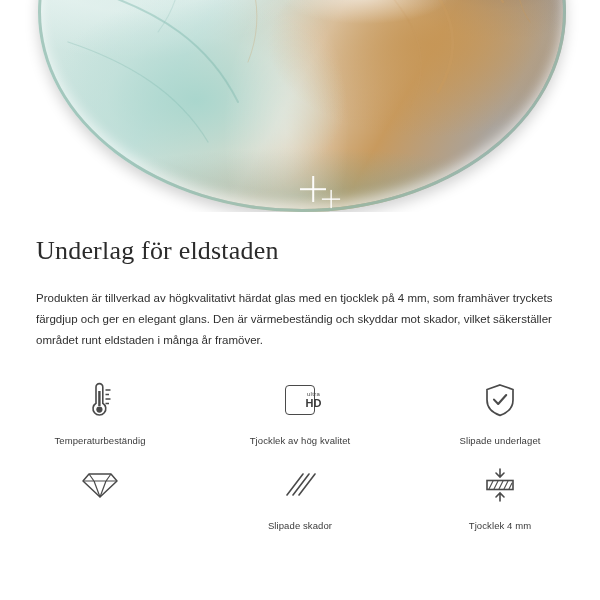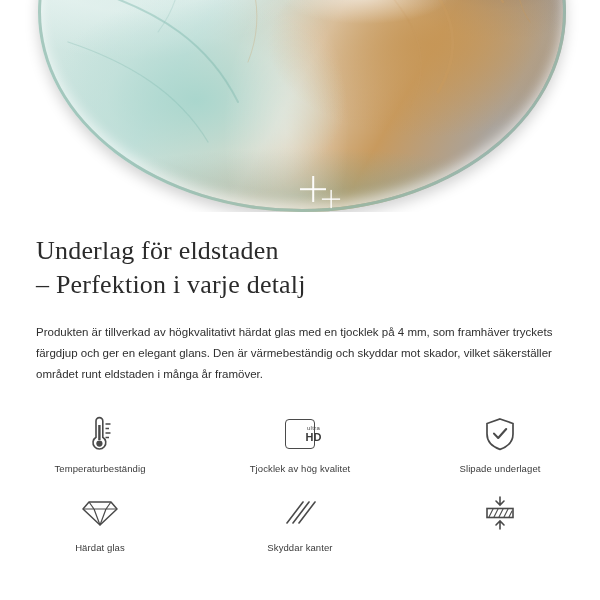--- a/index.html
+++ b/index.html
@@ -121,21 +121,21 @@
     width: 180px;
     text-align: center;
   }
   .feature .icon {
     height: 46px;
     display: flex;
     align-items: center;
     justify-content: center;
   }
   .feature .caption {
-    margin-top: 6px;
+    margin-top: 12px;
     font-size: 9.5px;
     color: #3a3a3a;
     letter-spacing: .1px;
   }
   .ultrahd {
     width: 30px; height: 30px;
     border: 1.6px solid #4a4a4a;
     border-radius: 4px;
     display: flex;
     flex-direction: column;
@@ -175,21 +175,20 @@
       </svg>
     </div>
     <div class="disc-edge"></div>
     <div class="sparkle" style="left:300px; top:176px;"></div>
     <div class="sparkle" style="left:318px; top:186px; transform:scale(.7);"></div>
   </div>
 
   <div class="content">
     <h1 class="title">
       <span>Underlag för eldstaden</span>
-      <span class="l2">– Perfektion i varje detalj</span>
     </h1>
 
     <p class="desc">Produkten är tillverkad av högkvalitativt härdat glas med en tjocklek på 4 mm, som framhäver tryckets färgdjup och ger en elegant glans. Den är värmebeständig och skyddar mot skador, vilket säkerställer området runt eldstaden i många år framöver.</p>
 
     <div class="features">
 
       <div class="feature">
         <div class="icon">
           <svg width="34" height="40" viewBox="0 0 34 40" fill="none" stroke="#4a4a4a" stroke-width="1.6">
             <path d="M13 7a3.4 3.4 0 0 1 6.8 0v16.2a6.4 6.4 0 1 1-6.8 0z"></path>
@@ -221,40 +220,40 @@
         <div class="caption">Slipade underlaget</div>
       </div>
 
       <div class="feature">
         <div class="icon">
           <svg width="38" height="34" viewBox="0 0 38 34" fill="none" stroke="#4a4a4a" stroke-width="1.5" stroke-linejoin="round">
             <path d="M8 6h22l6 7-17 16L2 13z"></path>
             <path d="M2 13h34M8 6l5 7-4 0M30 6l-5 7 4 0M19 29l-6-16M19 29l6-16" stroke-width="1.2"></path>
           </svg>
         </div>
-        <div class="caption">Härdat glas</div>
       </div>
 
       <div class="feature">
         <div class="icon">
           <svg width="34" height="30" viewBox="0 0 34 30" fill="none" stroke="#4a4a4a" stroke-width="1.6" stroke-linecap="round">
             <path d="M4 25 L20 4"></path>
             <path d="M10 25 L26 4"></path>
             <path d="M16 25 L32 4"></path>
           </svg>
         </div>
-        <div class="caption">Skyddar kanter</div>
+        <div class="caption">Slipade skador</div>
       </div>
 
       <div class="feature">
         <div class="icon">
           <svg width="36" height="36" viewBox="0 0 36 36" fill="none" stroke="#4a4a4a" stroke-width="1.6" stroke-linecap="round">
             <path d="M18 2v7M14 6l4 4 4-4"></path>
             <path d="M18 34v-7M14 30l4-4 4 4"></path>
             <rect x="5" y="13.5" width="26" height="9" stroke-width="1.6"></rect>
             <path d="M7 22l4-8M12 22l4-8M17 22l4-8M22 22l4-8M27 22l3-6" stroke-width="1.1"></path>
           </svg>
         </div>
+        <div class="caption">Tjocklek 4 mm</div>
       </div>
 
     </div>
   </div>
 </div>
 
 </body></html>

